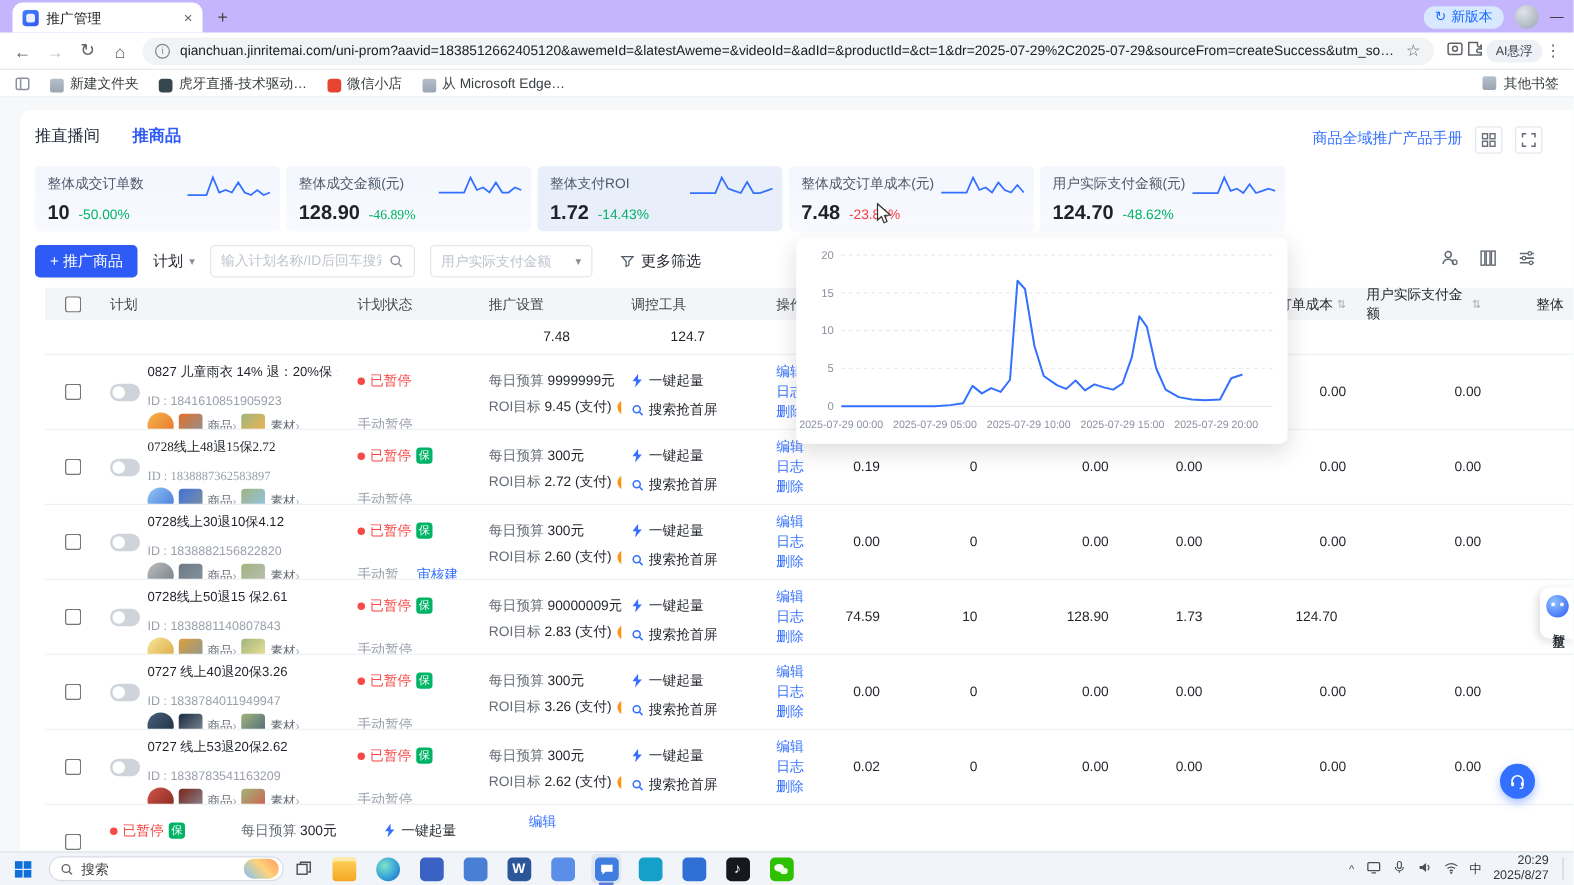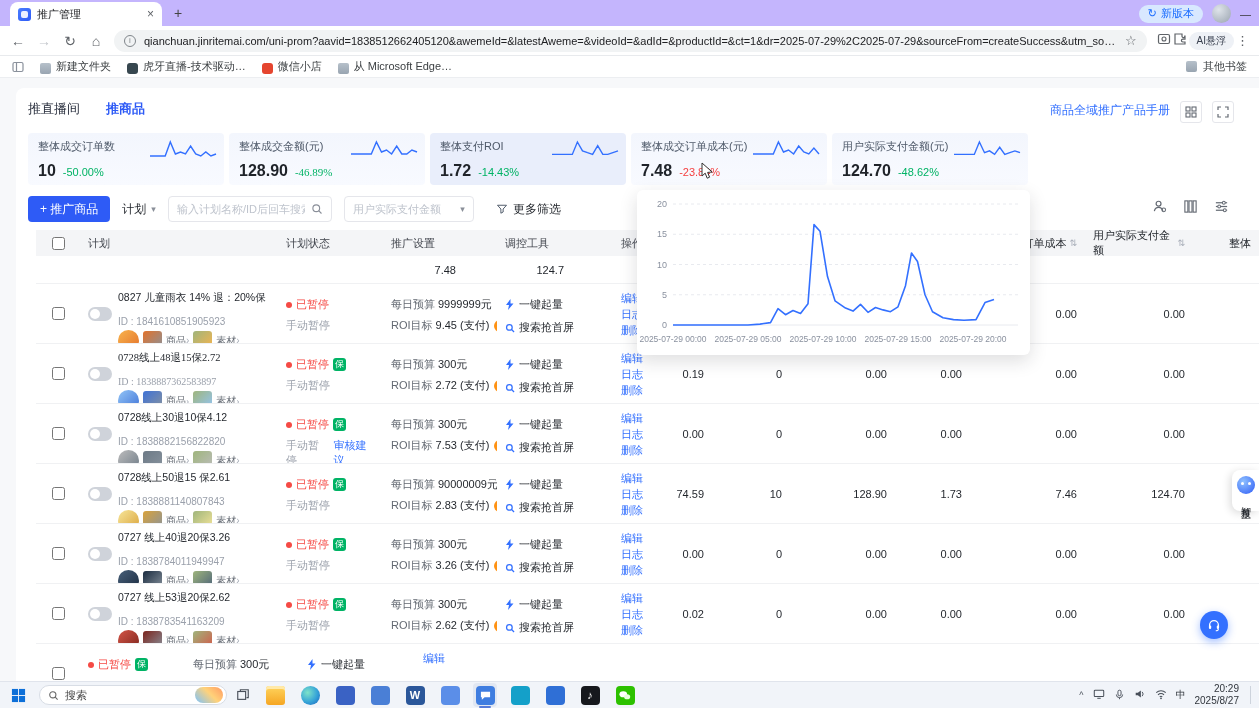--- a/index.html
+++ b/index.html
@@ -92,21 +92,21 @@
 .plan-id{font-size:10px;color:#9aa0ab;margin-top:11px;white-space:nowrap}
 .plan-thumbs{display:flex;align-items:center;gap:4px;margin-top:3px}
 .avatar{width:21px;height:21px;border-radius:50%;flex:none}
 .thumb{width:19px;height:19px;border-radius:3px;flex:none}
 .t-link{font-size:10px;color:#646a73;white-space:nowrap}
 .t-link .arr{color:#a7adb8}
 .st-line{display:flex;align-items:center;gap:4px;margin-top:13px}
 .dot{width:6px;height:6px;border-radius:50%;background:#f54a45;flex:none}
 .st-text{color:#f54a45}
 .badge{width:13px;height:13px;border-radius:3px;background:#00b365;color:#fff;font-size:9px;display:flex;align-items:center;justify-content:center;flex:none}
-.st-sub{color:#9aa0ab;margin-top:6px;display:flex;gap:6px;align-items:center}
+.st-sub{color:#9aa0ab;margin-top:20px;display:flex;gap:6px;align-items:center}
 .review{color:#3370ff}
 .set-line{margin-top:0;display:flex;align-items:center;gap:3px;white-space:nowrap;color:#1f2329}
 .set-line .g{color:#646a73}
 .c-set{padding-top:13px}
 .c-set .set-line+.set-line{margin-top:6px}
 .warn{width:12px;height:12px;border-radius:50%;background:#ff9213;color:#fff;font-size:8px;font-weight:bold;display:flex;align-items:center;justify-content:center;flex:none;margin-left:2px}
 .c-tools{padding-top:13px}
 .tool-line{display:flex;align-items:center;gap:4px;color:#1f2329;white-space:nowrap}
 .tool-line+.tool-line{margin-top:8px}
 .tool-ic{color:#3370ff;display:flex}
@@ -565,21 +565,21 @@
                 <a class="review">审核建议</a>
               </div>
             </div>
             <div class="cell c-set" style="width: 114px;">
               <div class="set-line">
                 <span class="g">每日预算</span>
                 <span>300元</span>
               </div>
               <div class="set-line">
                 <span class="g">ROI目标</span>
-                <span>7.53 (支付)</span>
+                <span>2.60 (支付)</span>
                 <span class="warn">!</span>
               </div>
             </div>
             <div class="cell c-tools" style="width: 116px;">
               <div class="tool-line">
                 <span class="tool-ic">
                   <svg width="10" height="11" viewBox="0 0 10 11">
                     <path d="M5.5 0L1 6h3l-1 5 5.5-6.5h-3z" fill="#3370ff"></path>
                   </svg>
                 </span>
@@ -668,21 +668,20 @@
             </div>
             <div class="cell c-ops" style="width: 44px;">
               <a class="op-link">编辑</a>
               <a class="op-link">日志</a>
               <a class="op-link">删除</a>
             </div>
             <div class="cell num" style="width: 55px;">74.59</div>
             <div class="cell num" style="width: 78px;">10</div>
             <div class="cell num" style="width: 105px;">128.90</div>
             <div class="cell num" style="width: 75px;">1.73</div>
-            <div class="cell num" style="width: 115px;">7.46</div>
             <div class="cell num" style="width: 108px;">124.70</div>
             <div class="cell " style="width: 66px;"></div>
           </div>
           <div class="trow">
             <div class="cell c-cb" style="width: 44px;">
               <input type="checkbox" style="width: 13px; height: 13px;">
             </div>
             <div class="cell c-plan" style="width: 198px;">
               <span class="switch"></span>
               <div class="plan-main">

